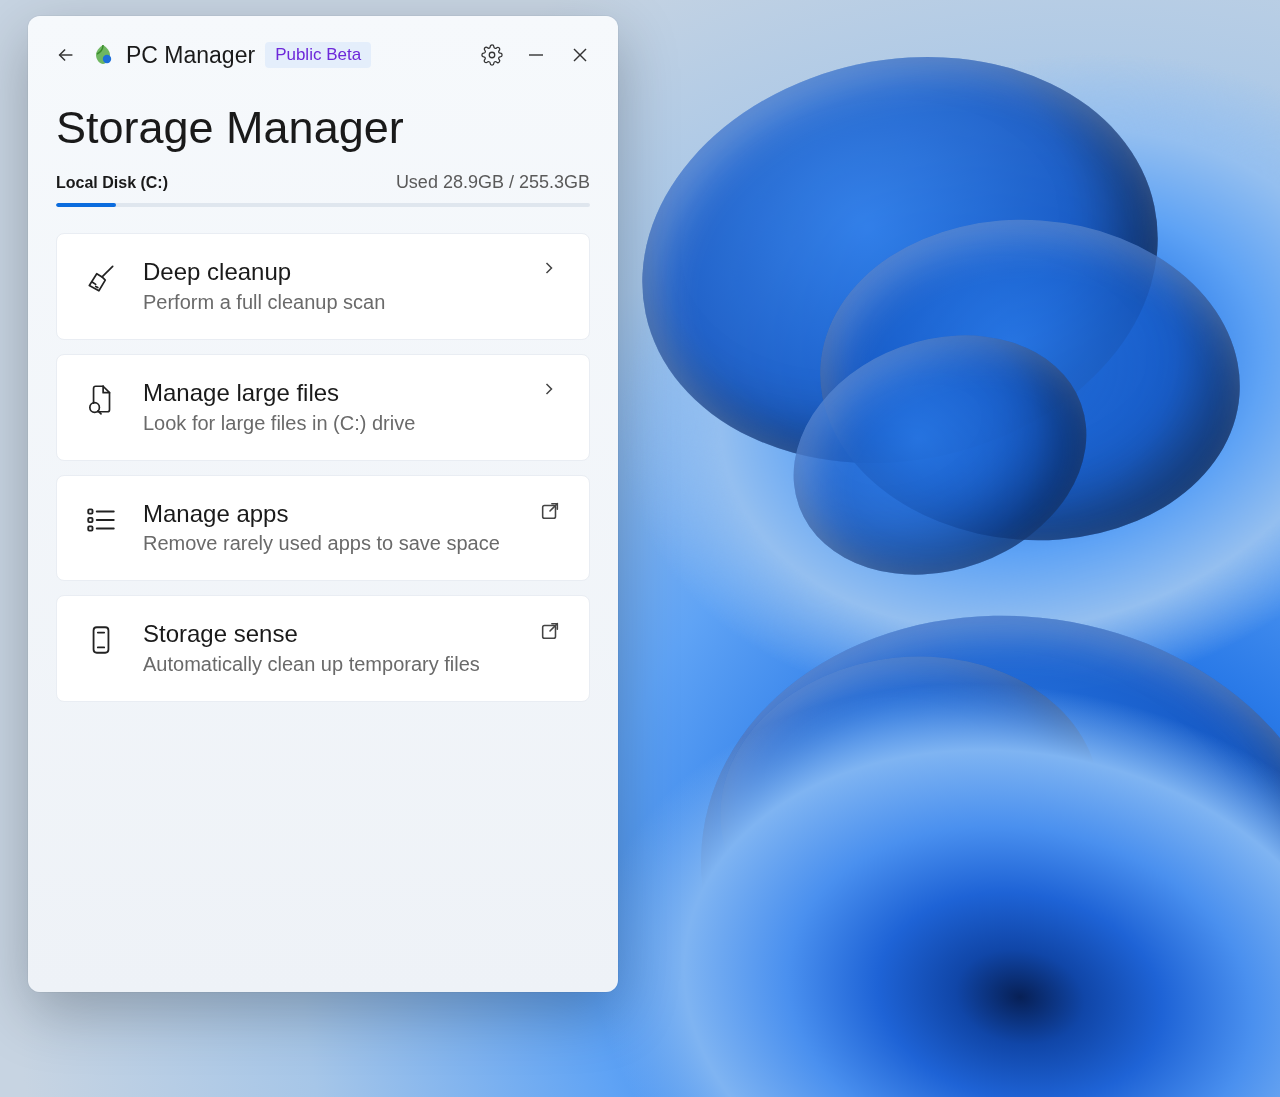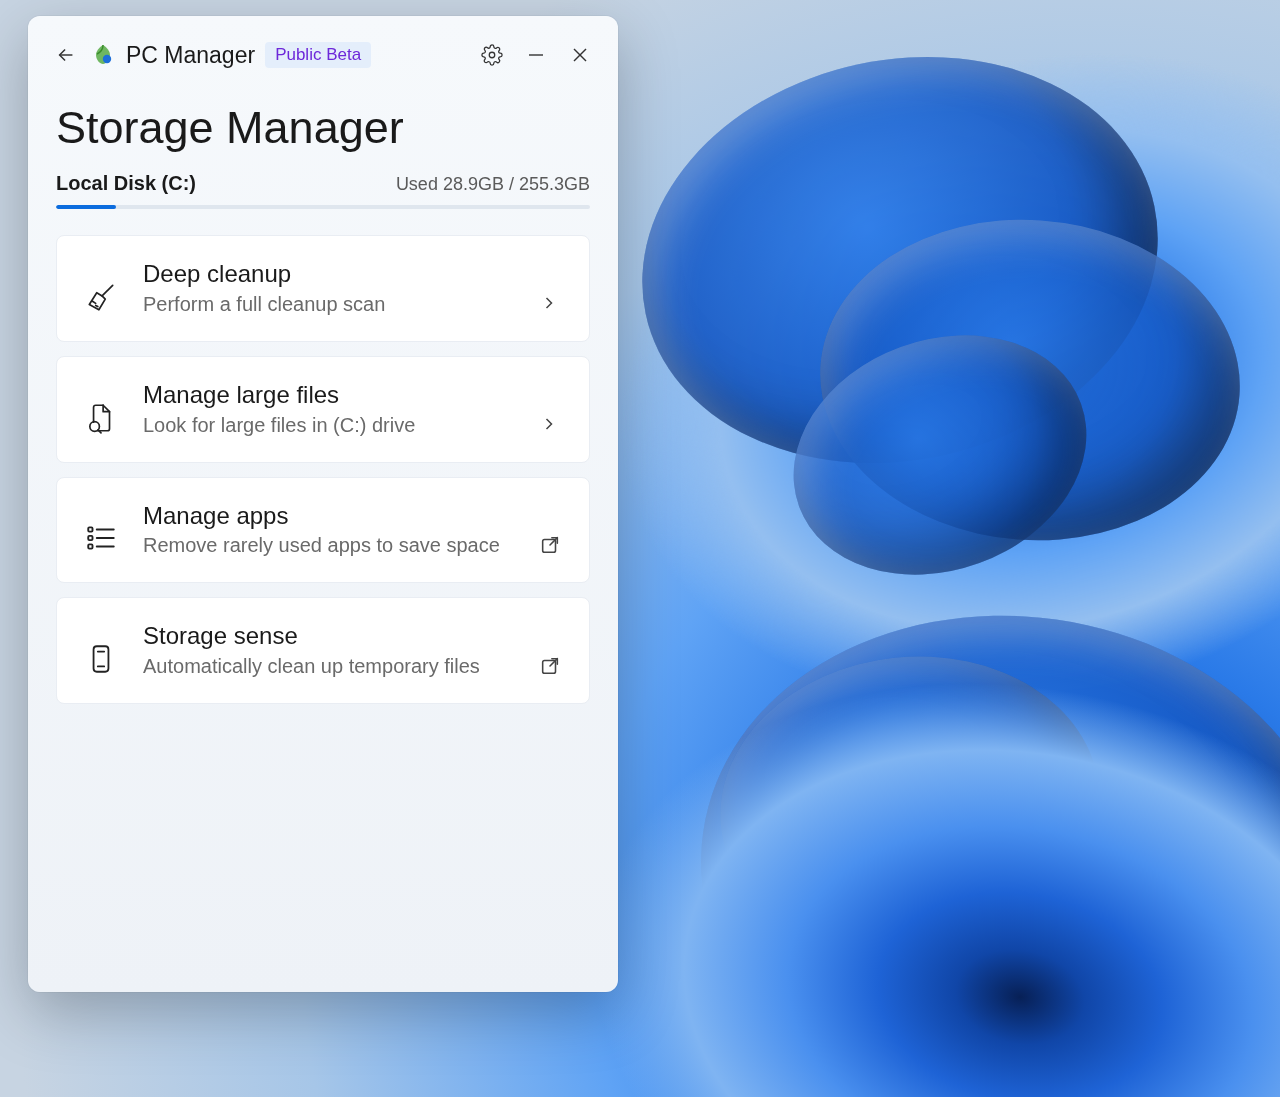--- a/index.html
+++ b/index.html
@@ -127,21 +127,21 @@
       margin-bottom: 18px;
     }
 
     .disk-header {
       display: flex;
       justify-content: space-between;
       align-items: baseline;
       margin-bottom: 10px;
     }
     .disk-name {
-      font-size: 20px;
+      font-size: 16px;
       font-weight: 700;
       color: #1a1a1a;
     }
     .disk-usage {
       font-size: 18px;
       color: #5a5a5a;
     }
     .progress-track {
       width: 100%;
       height: 4px;
@@ -157,21 +157,21 @@
     }
 
     
     .card {
       background: #ffffff;
       border: 1px solid #e9edf3;
       border-radius: 8px;
       margin-bottom: 14px;
       padding: 24px 26px 24px 24px;
       display: flex;
-      align-items: flex-end;
+      align-items: flex-start;
       gap: 22px;
       cursor: pointer;
     }
     .card-icon {
       width: 40px; height: 40px;
       display: flex; align-items: center; justify-content: center;
       color: #222;
       flex-shrink: 0;
     }
     .card-text { flex: 1; min-width: 0; }

